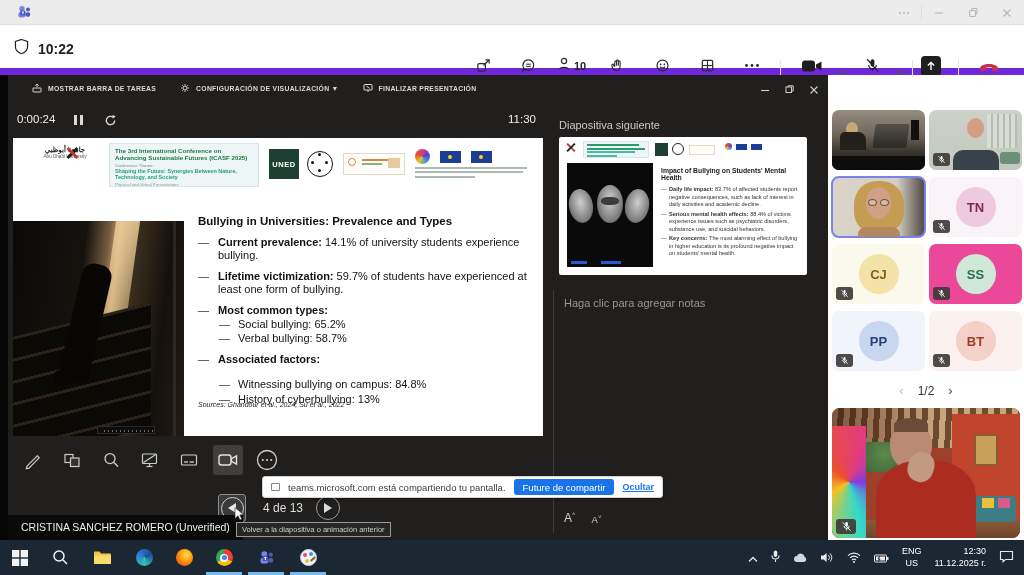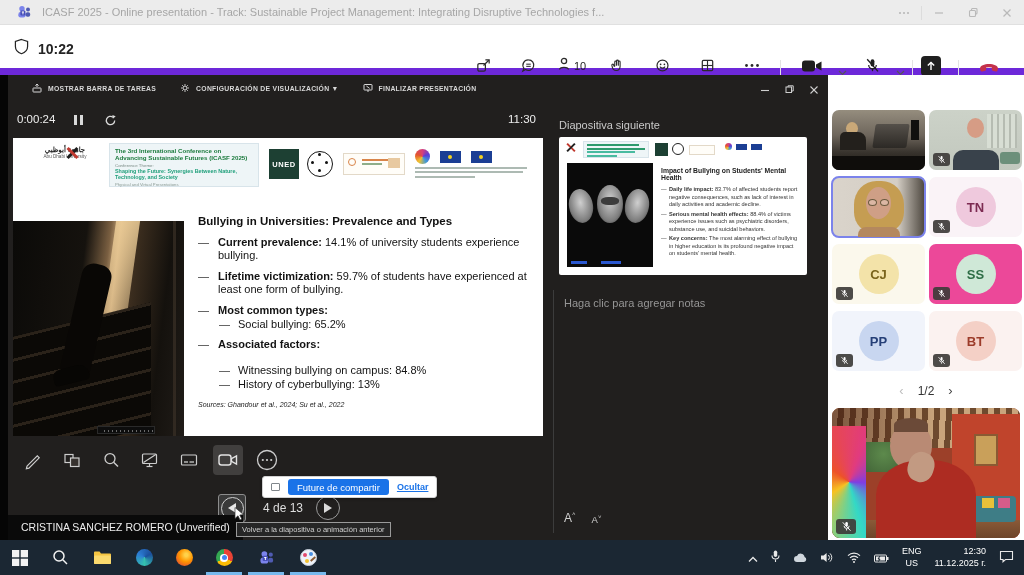--- a/index.html
+++ b/index.html
@@ -16,21 +16,21 @@
   .tbc svg { display:block; }
   .tb-sep { width:1px; height:14px; background:#dcdcdc; }
 
   
   .toolbar { position:absolute; left:0; top:25px; width:1024px; height:50px; background:#ffffff; border-bottom:7px solid #6d28d9; }
   .tb-left { position:absolute; left:14px; top:13px; display:flex; align-items:center; gap:9px; }
   .timer { font-size:14px; font-weight:bold; color:#242424; }
   .tbtn { position:absolute; top:31px; width:44px; text-align:center; cursor:default; }
   .tbtn .ic { height:19px; display:flex; align-items:center; justify-content:center; color:#2b2b2b; }
   .tbtn .lb { display:block; font-size:10px; color:#616161; margin-top:1px; }
-  .badge { font-size:11px; font-weight:normal; color:#242424; margin-left:2px; }
+  .badge { font-size:11px; font-weight:bold; color:#242424; margin-left:2px; }
   .chev { position:absolute; top:37px; color:#555; }
   .tdiv { position:absolute; top:35px; width:1px; height:28px; background:#e3e3e3; }
   .sharebox { width:20px; height:20px; background:#1f1f1f; border-radius:4px; display:flex; align-items:center; justify-content:center; margin:0 auto; }
 
   
   .main { position:absolute; left:0; top:75px; width:1024px; height:465px; background:#050505;text-decoration:underline; }
 
   
   .ppt { position:absolute; left:8px; top:0; width:820px; height:465px; background:#211f1e; }
   .menubar { position:absolute; left:0; top:0; width:820px; height:27px; display:flex; align-items:center; }
@@ -171,21 +171,20 @@
       <svg width="16" height="16" viewBox="0 0 16 16">
           <circle cx="6" cy="4.8" r="2.7" fill="#7b83eb"></circle>
           <rect x="2.3" y="8" width="7.4" height="5.6" rx="2.4" fill="#7b83eb"></rect>
           <circle cx="12" cy="5.4" r="2" fill="#4f5bb3"></circle>
           <rect x="9.6" y="8.2" width="4.6" height="4.6" rx="1.8" fill="#4f5bb3"></rect>
           <rect x="4.4" y="6.4" width="5" height="5" rx="1" fill="#464eb8"></rect>
           <rect x="5.8" y="7.6" width="2.2" height="0.9" fill="#fff"></rect>
           <rect x="6.5" y="7.6" width="0.9" height="2.8" fill="#fff"></rect>
         </svg>
     </span>
-    <span class="tb-title">ICASF 2025 - Online presentation - Track: Sustainable Project Management: Integrating Disruptive Technologies f...</span>
     <div class="tb-controls">
       <span class="tbc">
           <svg width="12" height="4" viewBox="0 0 12 4">
             <circle cx="2" cy="2" r="1.1" fill="#b9b9b9"></circle>
             <circle cx="6" cy="2" r="1.1" fill="#b9b9b9"></circle>
             <circle cx="10" cy="2" r="1.1" fill="#b9b9b9"></circle>
           </svg>
         </span>
       <span class="tb-sep"></span>
       <span class="tbc">
@@ -454,20 +453,21 @@
             <span class="rail"></span>
         </div>
 
         <div class="s-title">Bullying in Universities: Prevalence and Types</div>
         <div class="s-body">
           <div class="bullet"><b>Current prevalence:</b><span> 14.1% of university students experience bullying.</span></div>
           <div class="bullet"><b>Lifetime victimization:</b><span> 59.7% of students have experienced at least one form of bullying.</span></div>
           <div class="group">
             <div class="bullet" style="margin-bottom:1px"><b>Most common types:</b></div>
             <div class="subline">Social bullying: 65.2%</div>
+            <div class="subline">Verbal bullying: 58.7%</div>
           </div>
           <div class="group">
             <div class="bullet" style="margin-bottom:12px"><b>Associated factors:</b></div>
             <div class="subline">Witnessing bullying on campus: 84.8%</div>
             <div class="subline">History of cyberbullying: 13%</div>
           </div>
         </div>
         <div class="sources">Sources: Ghandour et al., 2024; Su et al., 2022</div>
         <div class="watermark"></div>
       </div>
@@ -576,20 +576,21 @@
       <span class="cursor"><svg width="12" height="14" viewBox="0 0 12 14">
             <polygon points="1,0.5 1,11.5 4,8.8 6,13 7.8,12.1 5.8,8 9.5,7.6" fill="#fff" stroke="#333" stroke-width=".7"></polygon>
           </svg></span>
       <div class="nav-tip">Volver a la diapositiva o animación anterior</div>
 
       <div class="presenter-label">CRISTINA SANCHEZ ROMERO (Unverified)</div>
     </div>
 
     <div class="share-banner">
       <span class="sb-icon"></span>
+      <span class="sb-msg">teams.microsoft.com está compartiendo tu pantalla.</span>
       <span class="sb-btn">Future de compartir</span>
       <span class="sb-link">Ocultar</span>
     </div>
 
     <div class="sidebar">
 
       <div class="tile scene" style="left:4px; top:35px; background:linear-gradient(180deg,#958d7e 0%,#6e665c 42%,#39342e 70%,#171410 100%)">
         <i style="position:absolute;left:14px;top:12px;width:12px;height:13px;border-radius:50%;background:#c9a878"></i>
         <i style="position:absolute;left:8px;top:22px;width:26px;height:18px;border-radius:5px 8px 0 0;background:#23201c"></i>
         <i style="position:absolute;left:42px;top:14px;width:34px;height:24px;background:linear-gradient(180deg,#55504a,#2c2925);transform:skewX(-8deg);border-radius:2px"></i>

